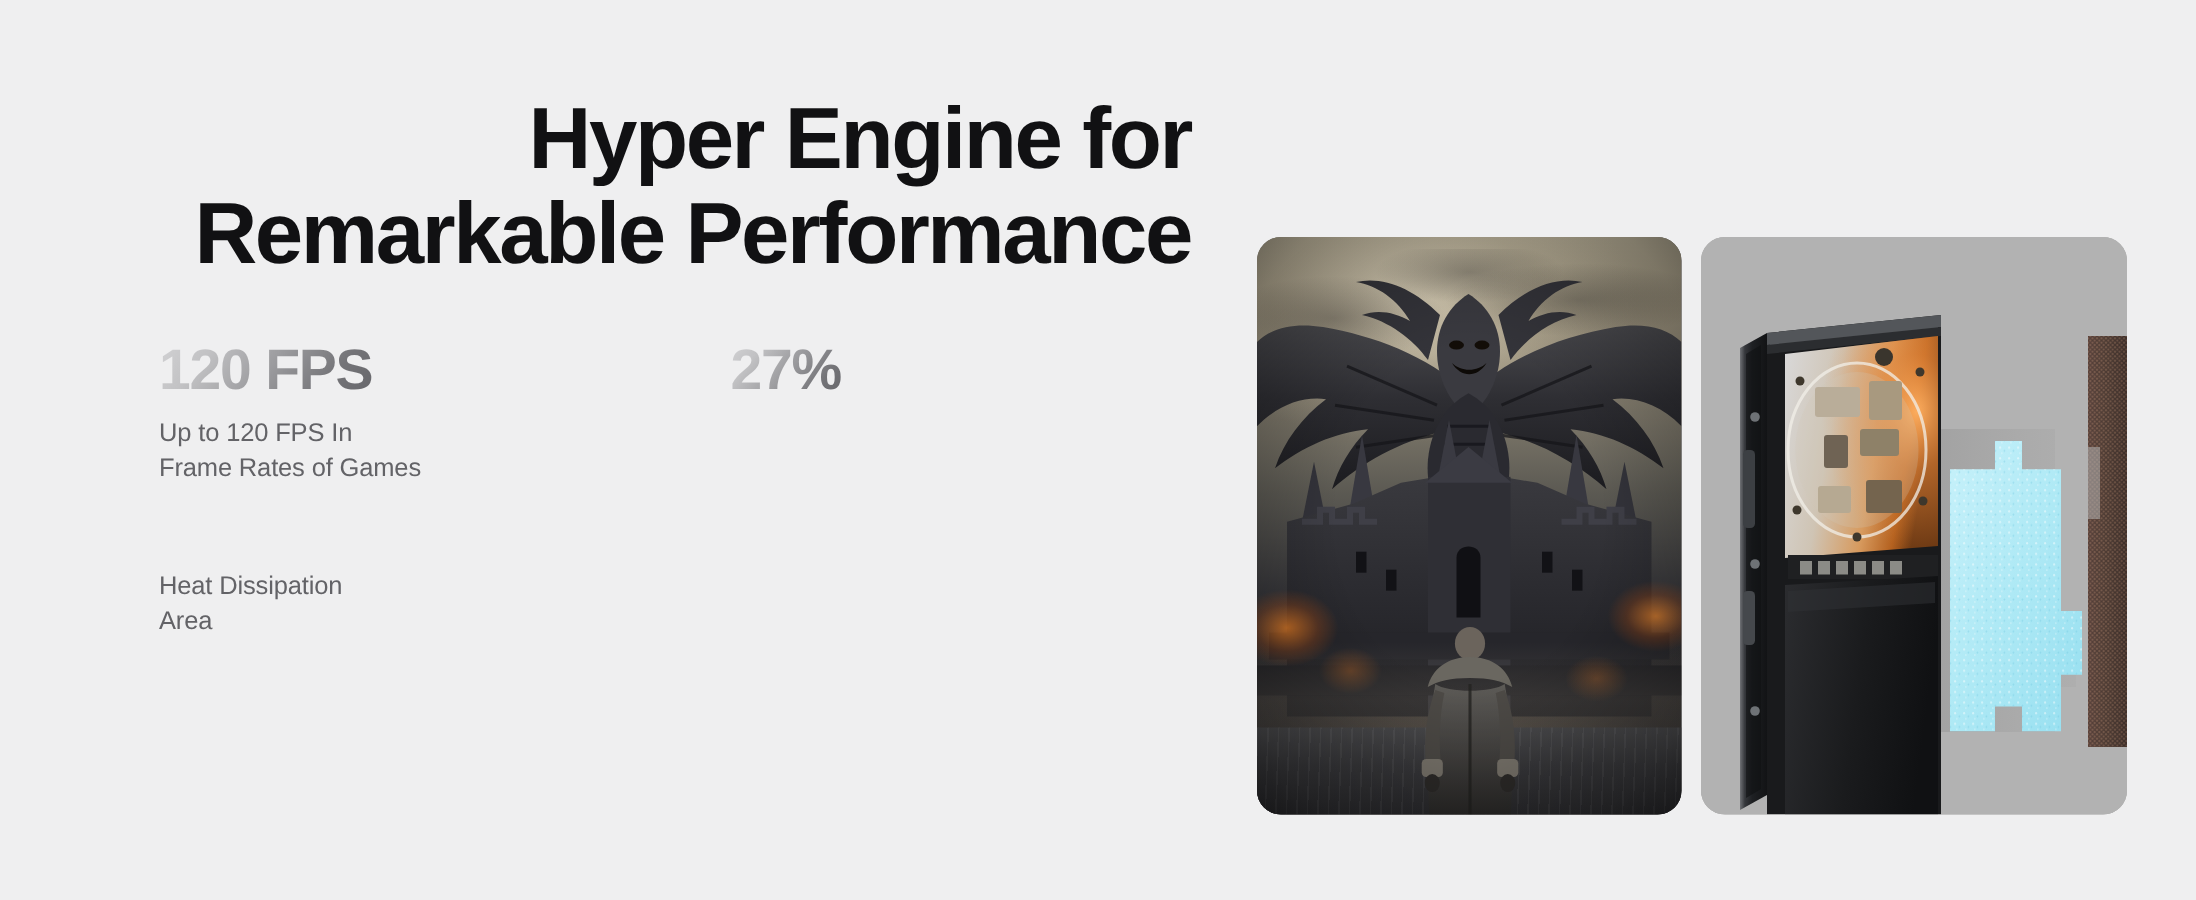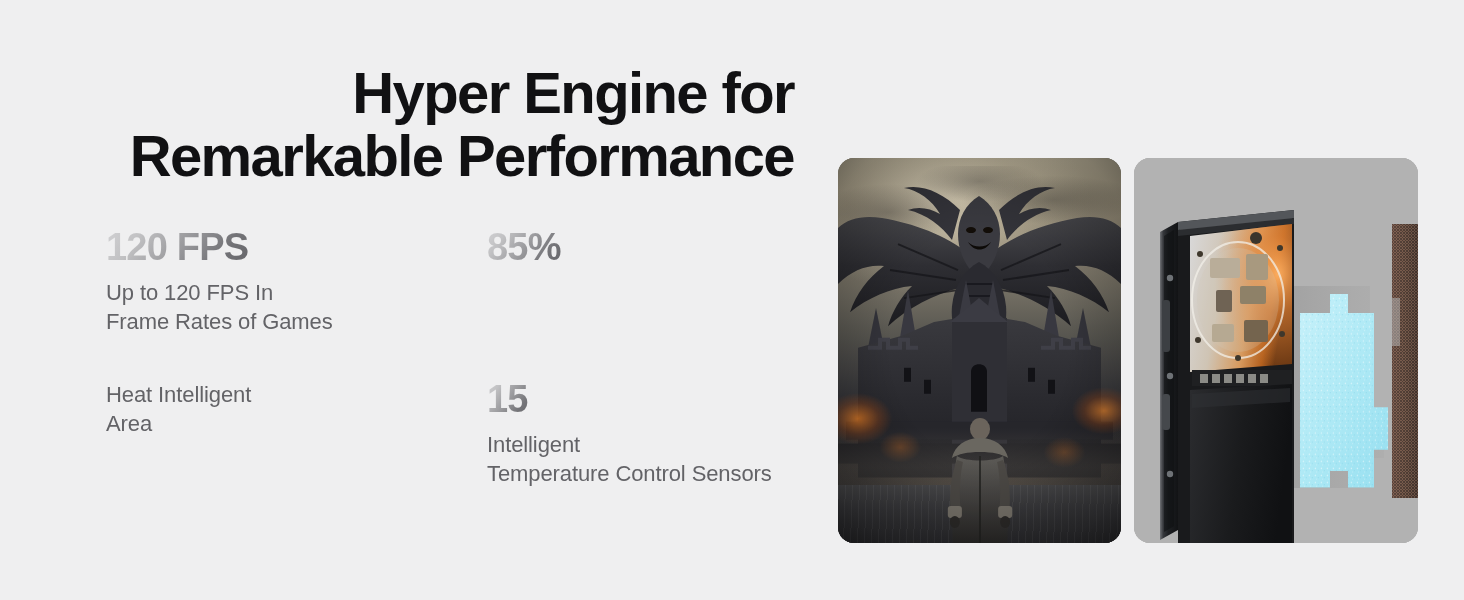--- a/index.html
+++ b/index.html
@@ -65,21 +65,21 @@
     white-space: nowrap;
   }
   .stat-value sup {
     font-size: 0.55em;
     vertical-align: super;
     line-height: 0;
     font-weight: 600;
   }
 
   .stat-desc {
-    font-size: 22px;
+    font-size: 17px;
     font-weight: 400;
     line-height: 1.34;
     color: #636367;
     letter-spacing: -0.1px;
     white-space: pre-line;
     margin: 0;
   }
 
   
   .panel {
@@ -174,33 +174,28 @@
 
   <div class="stats">
 
     <div class="stat">
       <div class="stat-value">120 FPS</div>
       <p class="stat-desc">Up to 120 FPS In
 Frame Rates of Games</p>
     </div>
 
     <div class="stat">
-      <div class="stat-value">85%</div>
+      <div class="stat-value">27%</div>
     </div>
 
     <div class="stat">
-      <p class="stat-desc">Heat Intelligent
+      <p class="stat-desc">Heat Dissipation
 Area</p>
     </div>
 
-    <div class="stat">
-      <div class="stat-value">15</div>
-      <p class="stat-desc">Intelligent
-Temperature Control Sensors</p>
-    </div>
 
   </div>
 
   <div class="panel panel-game">
     <div class="game-scene">
       <div class="sky-glow"></div>
       <div class="clouds"></div>
 
       <div class="dragon">
         <svg viewBox="0 0 283 200" preserveAspectRatio="none">

